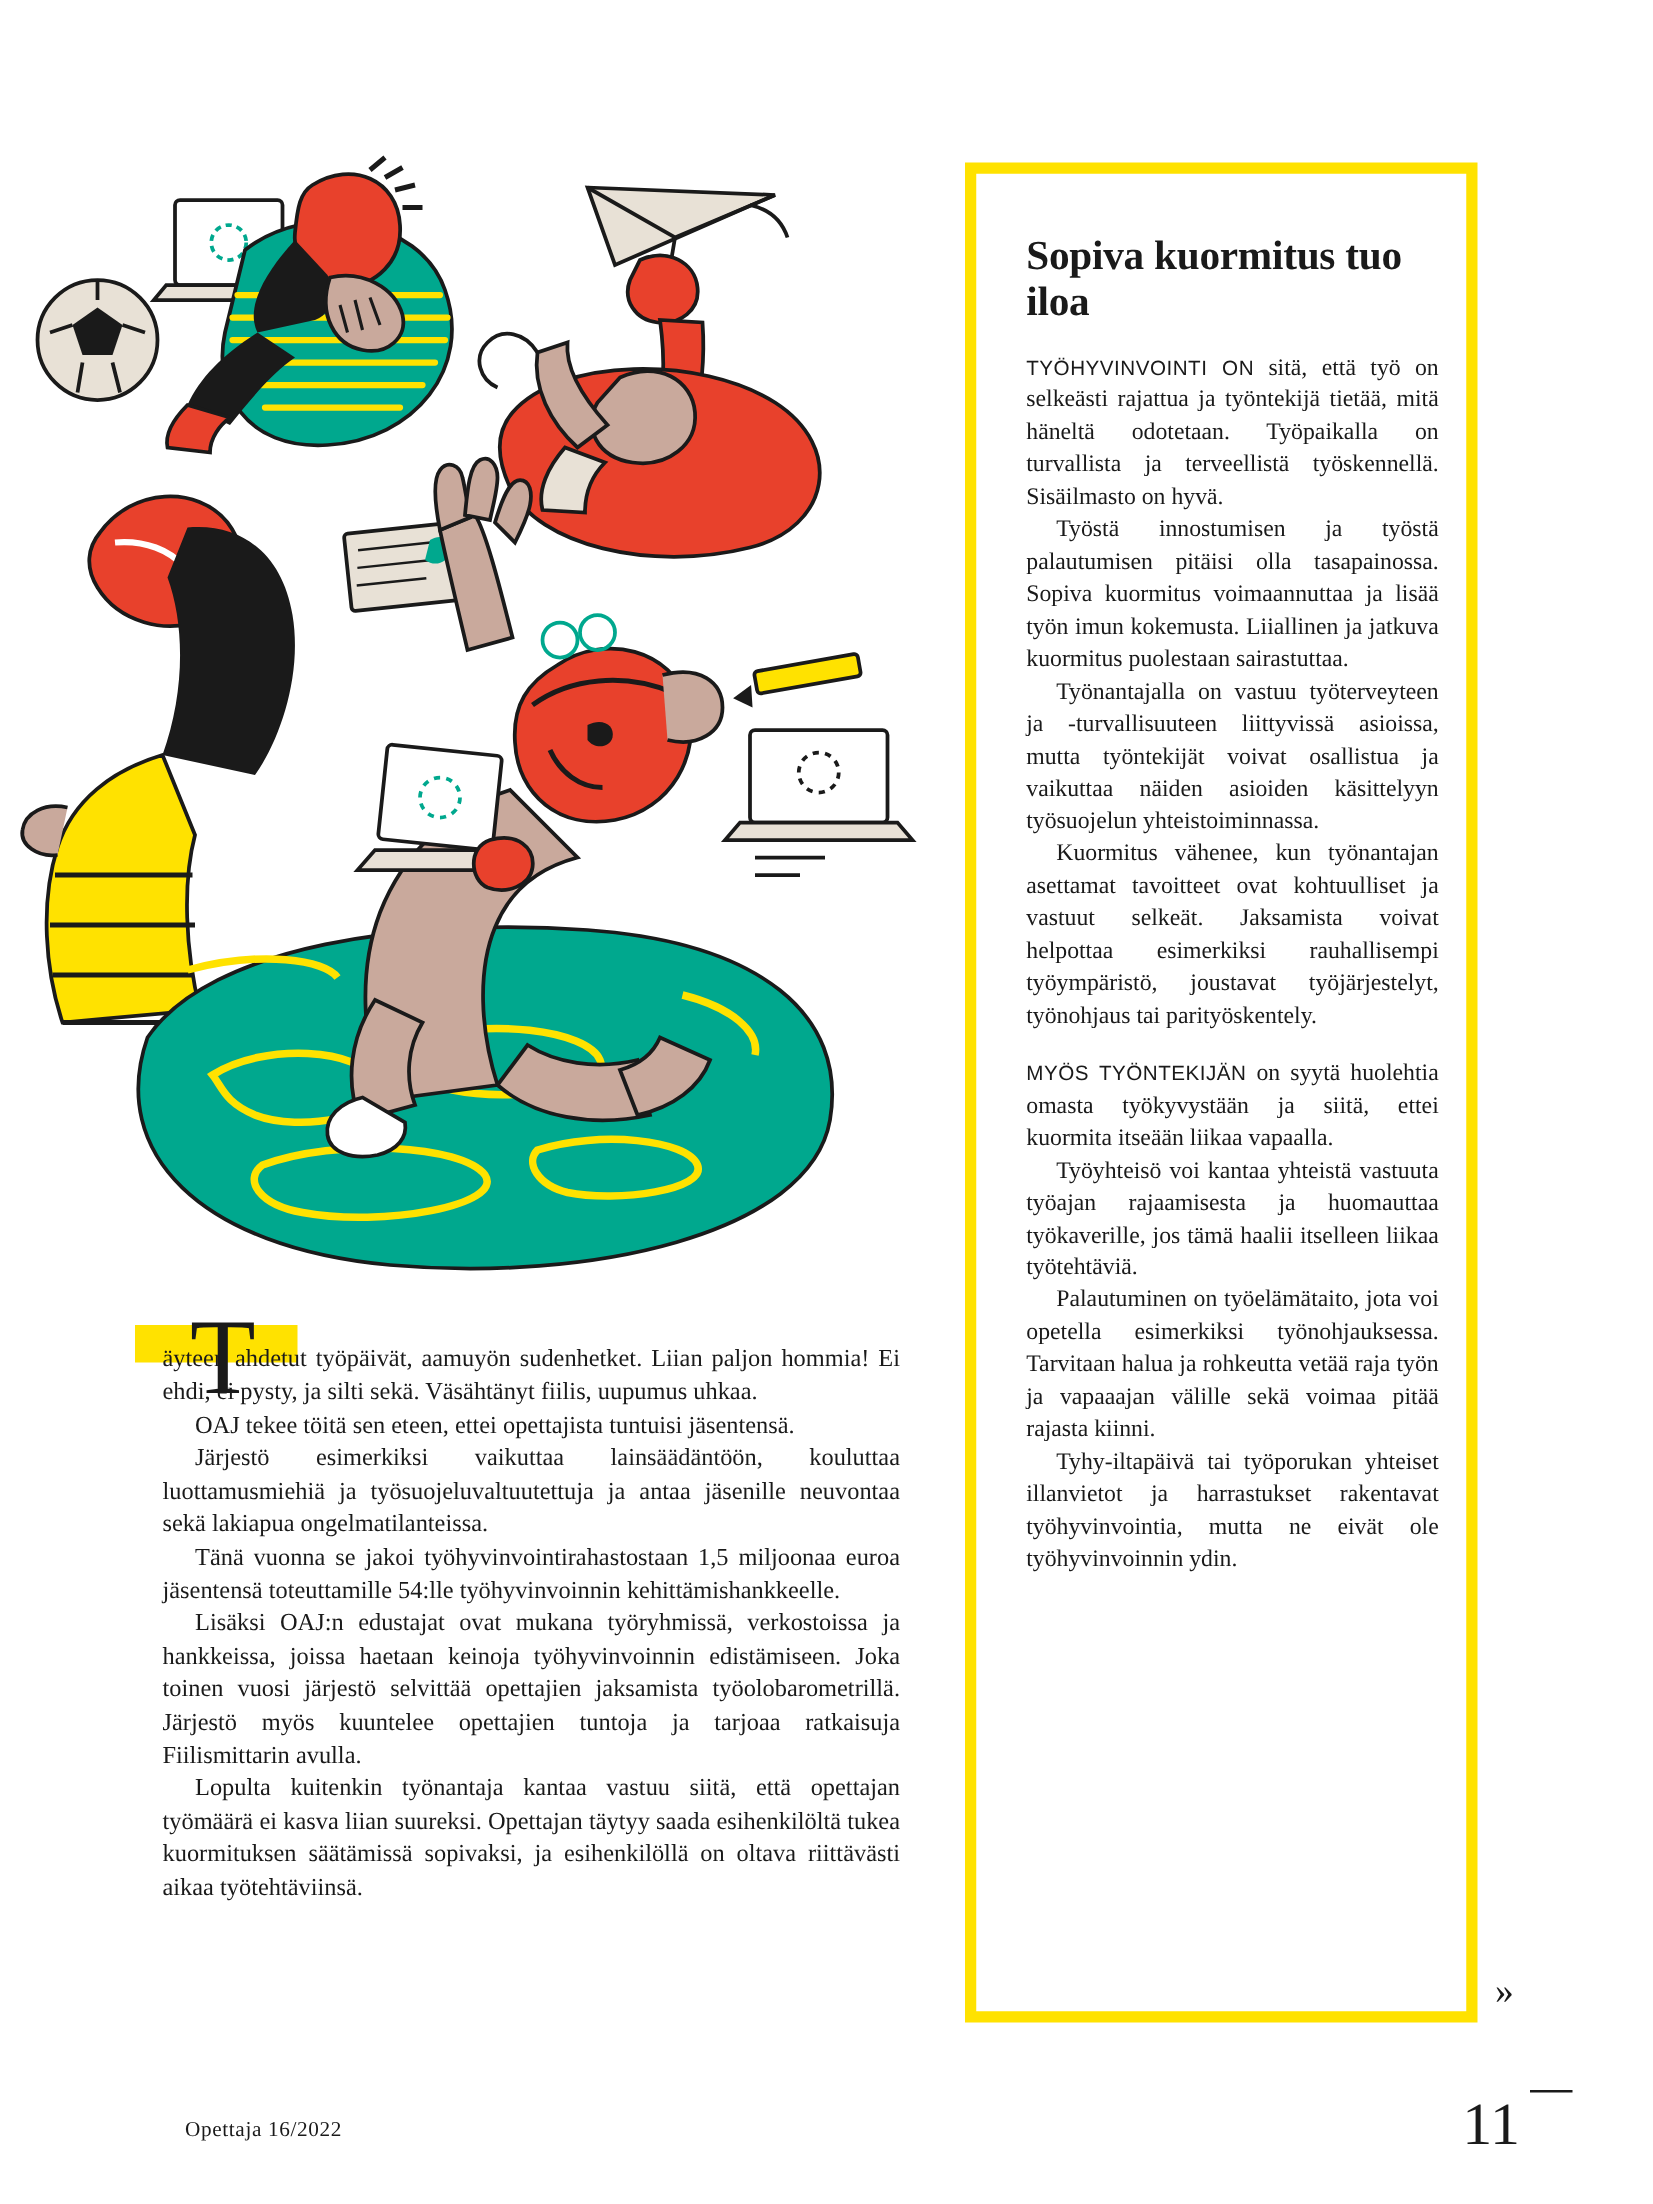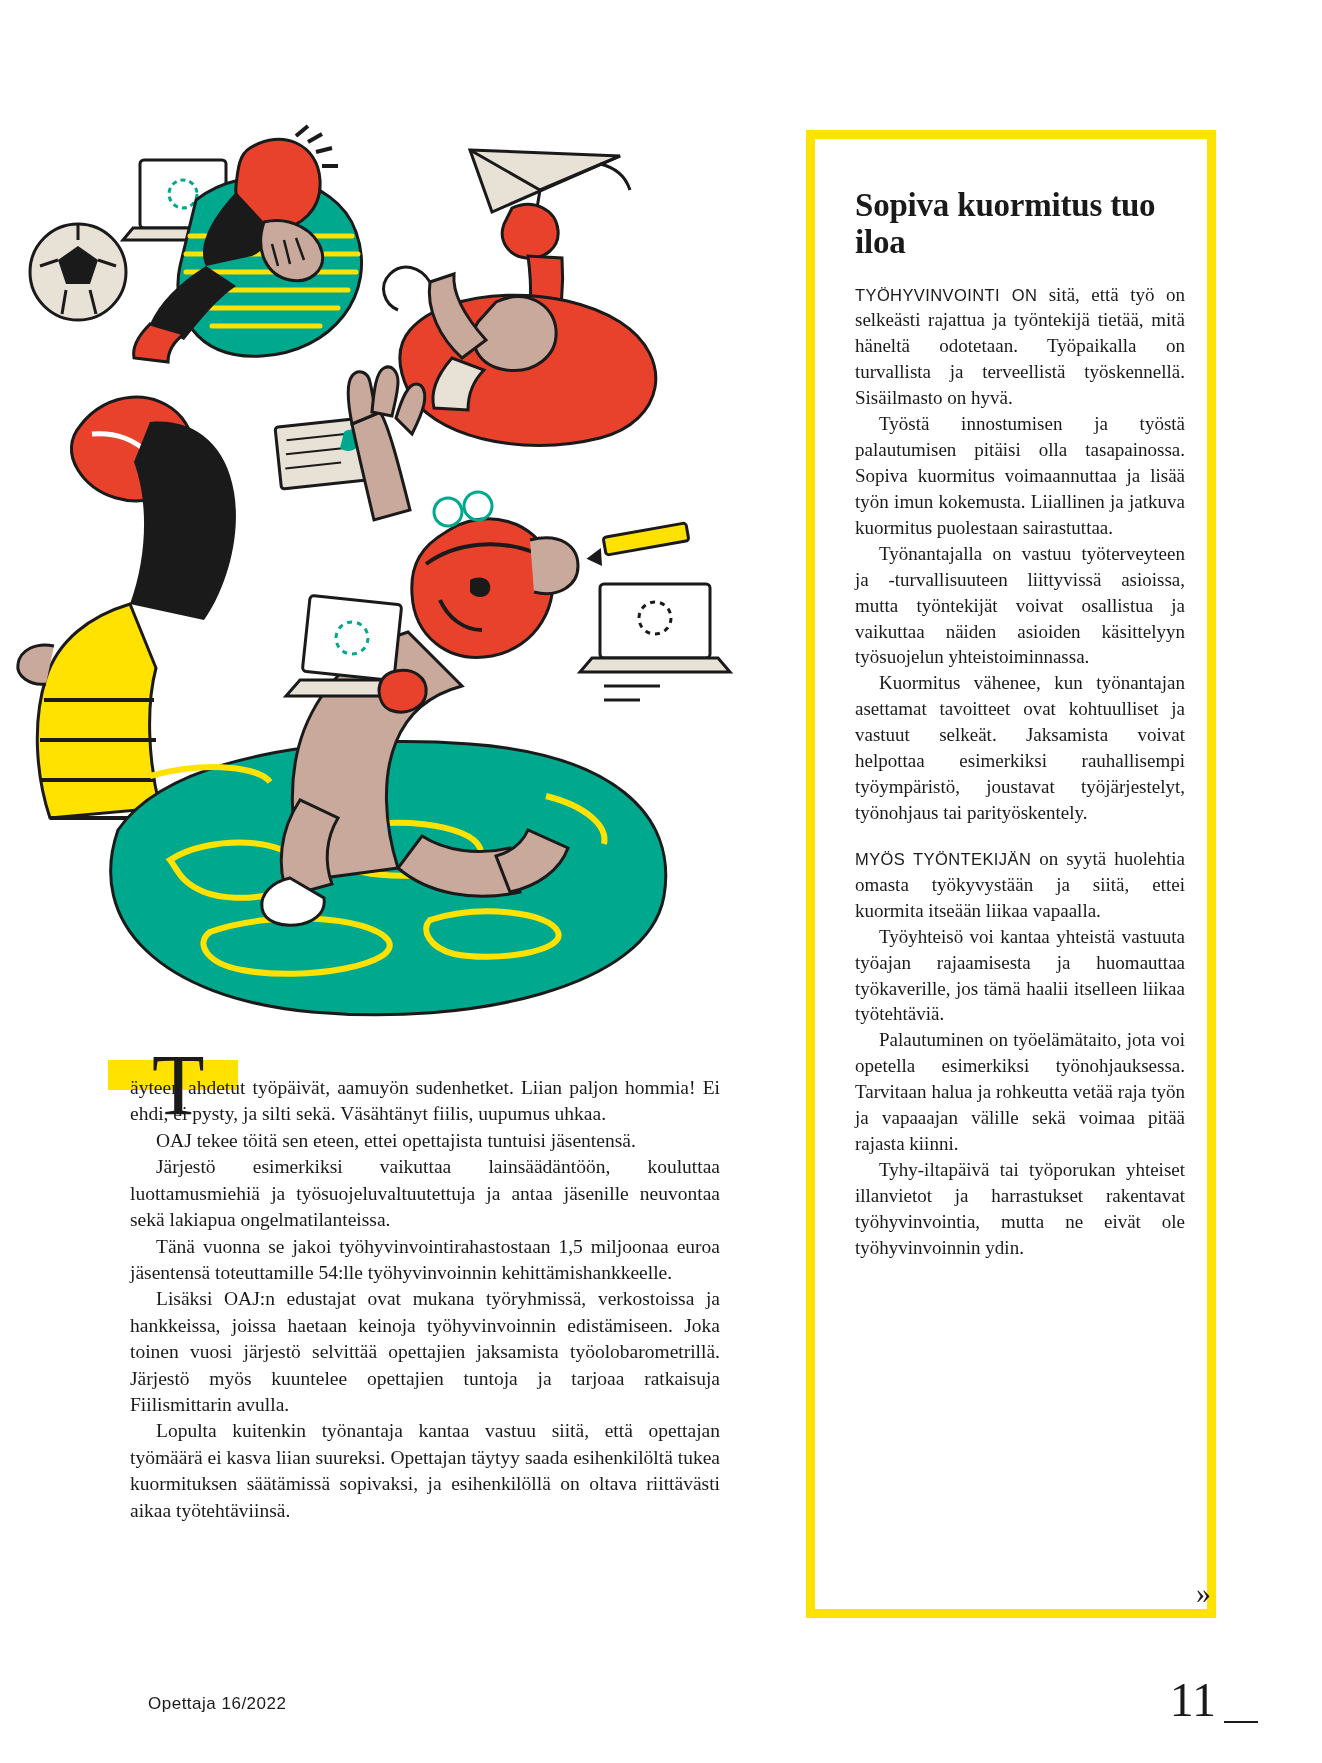--- a/index.html
+++ b/index.html
@@ -67,21 +67,20 @@
   
   #right-box {
     position: absolute;
     left: 772px;
     top: 130px;
     width: 410px;
     height: 1488px;
     border: 9px solid #ffe200;
     box-sizing: border-box;
     background: #ffffff;
-    margin-left: 34px;
   }
   #right-inner {
     position: absolute;
     left: 40px;
     top: 48px;
     width: 330px;
   }
   #box-title {
     font-family: "Liberation Serif", serif;
     font-weight: bold;
@@ -113,34 +112,34 @@
     left: 1196px;
     top: 1578px;
     font-size: 30px;
     color: #1a1a1a;
     line-height: 1;
   }
   #footer-left {
     position: absolute;
     left: 148px;
     top: 1694px;
-    font-family: Liberation Sans, sans-serif;
+    font-family: Liberation Serif, serif;
     font-size: 17px;
     letter-spacing: 0.5px;
     color: #1a1a1a;
   }
   #page-number {
     position: absolute;
     right: 64px;
     top: 1672px;
     font-family: "Liberation Serif", serif;
     font-size: 48px;
     color: #1a1a1a;
     display: flex;
-    align-items: flex-end;
+    align-items: flex-start;
     gap: 8px;
   }
   #page-number .rule {
     display: inline-block;
     width: 34px;
     height: 2px;
     background: #1a1a1a;
     margin-bottom: 4px;
   }
 </style>

